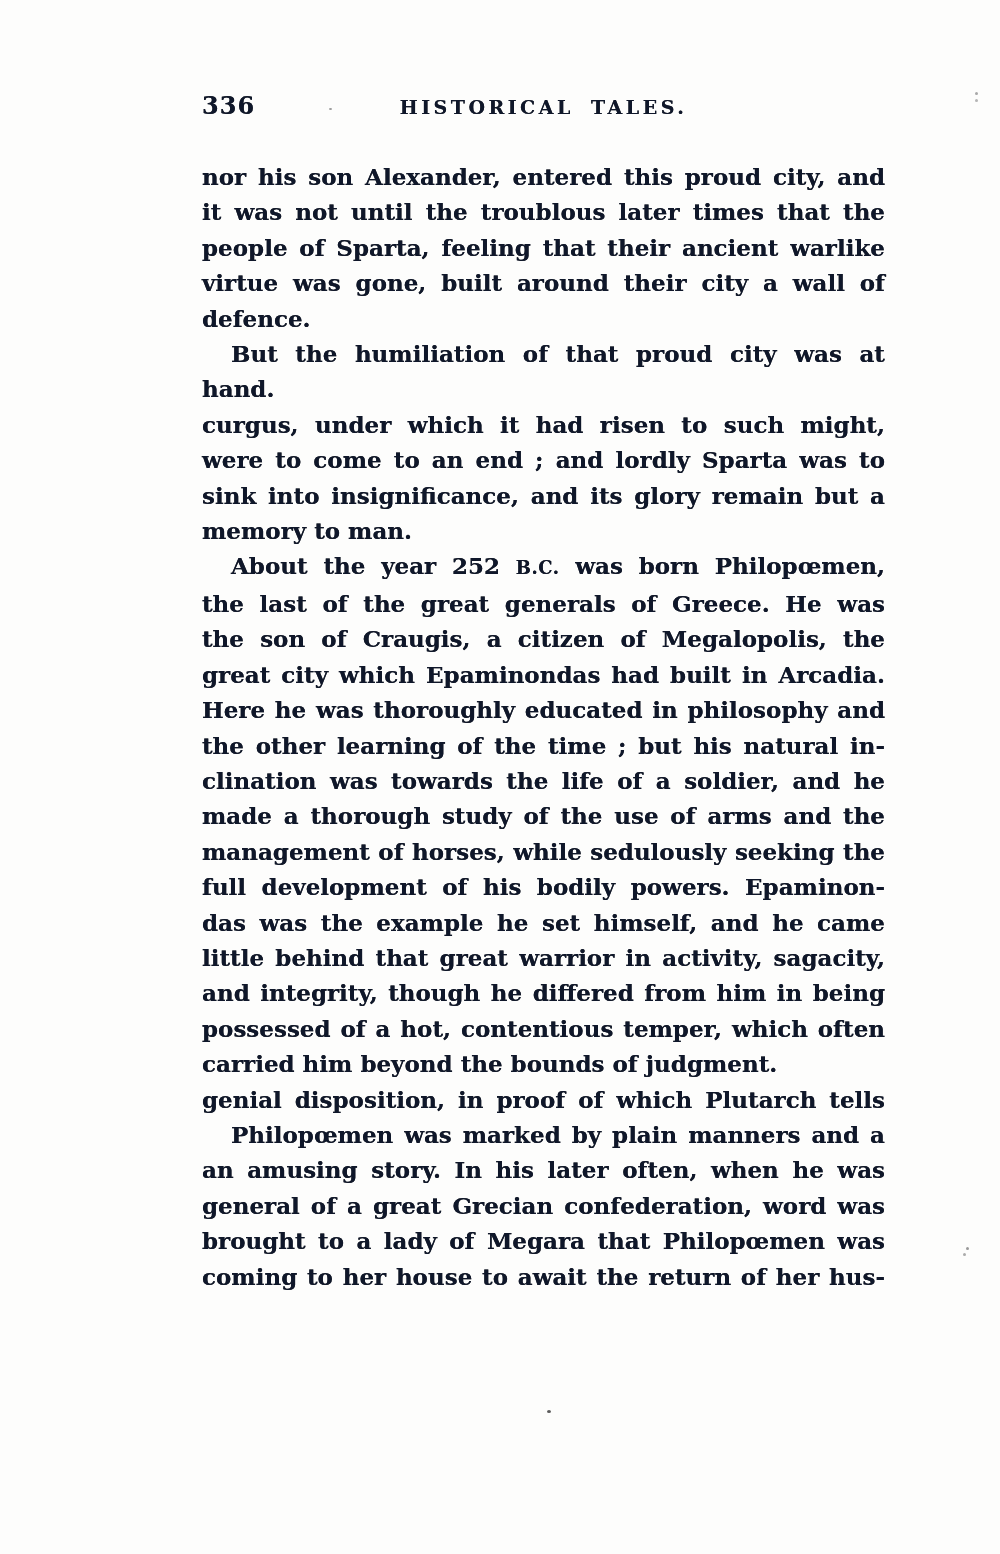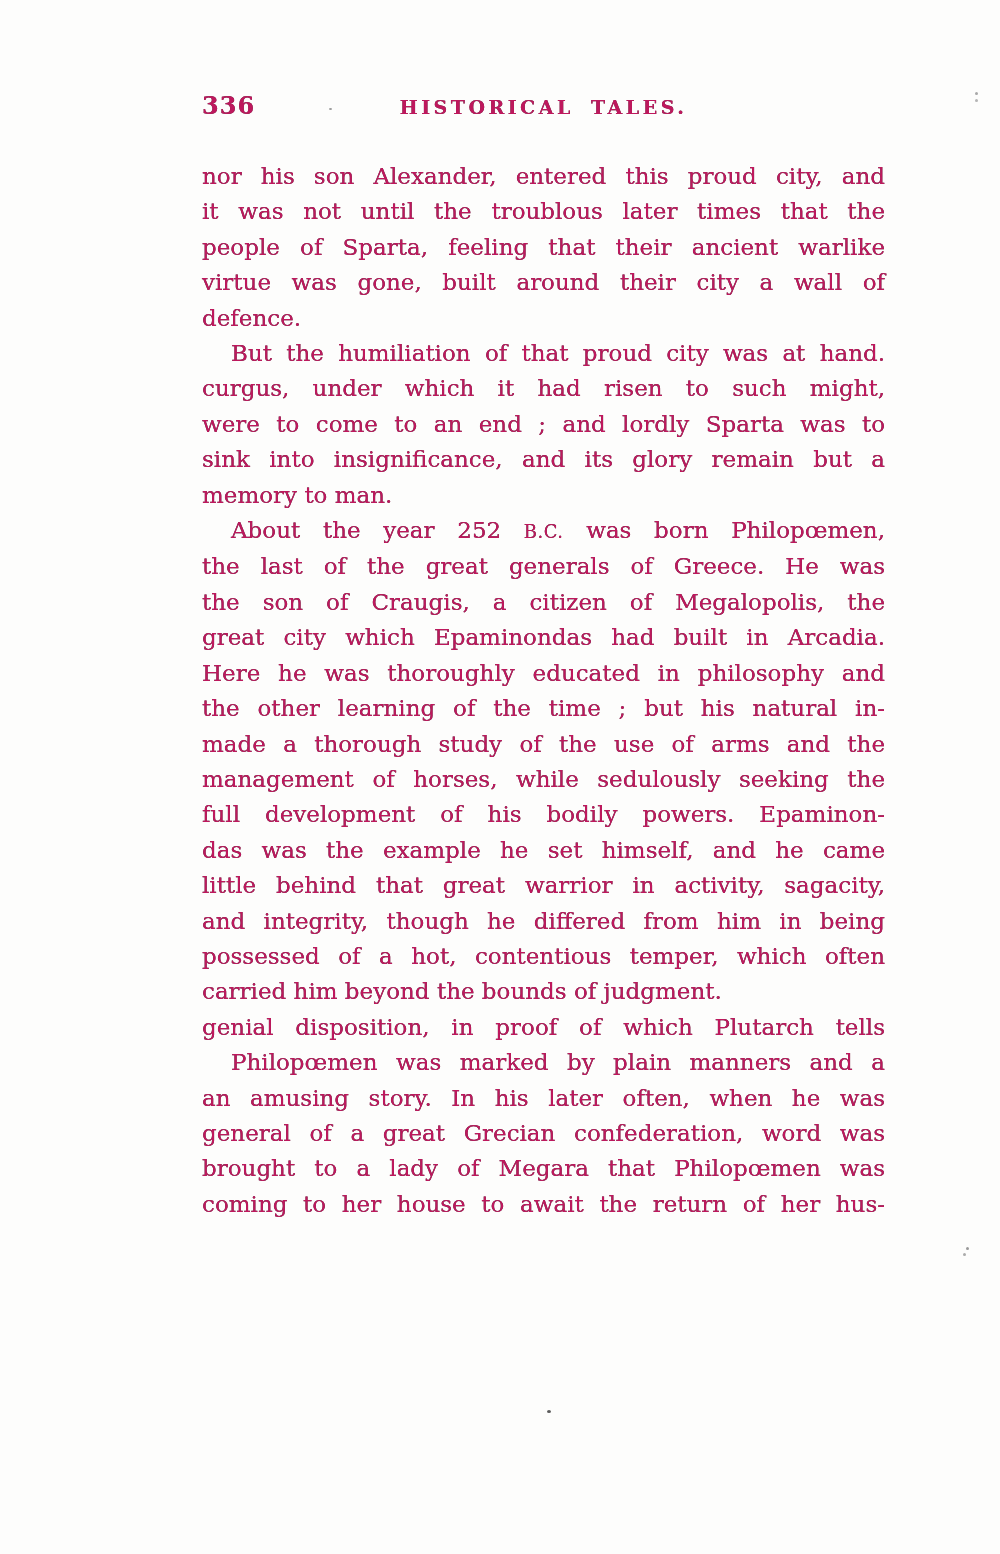--- a/index.html
+++ b/index.html
@@ -7,21 +7,21 @@
     padding: 0;
     background: #ffffff;
   }
   .sheet {
     position: relative;
     width: 1000px;
     height: 1554px;
     background: #fdfdfc;
     overflow: hidden;
     font-family: "DejaVu Serif", "Liberation Serif", serif;
-    color: #be185d;
+    color: #0f172a;
   }
   .page-head {
     position: absolute;
     left: 202px;
     top: 94px;
     width: 683px;
     height: 27px;
   }
   .page-num {
     position: absolute;
@@ -43,21 +43,21 @@
     text-shadow: 0 0 0.4px rgba(20,20,20,0.8);
   }
   .page-body {
     position: absolute;
     left: 202px;
     top: 159px;
     width: 683px;
     font-size: 23px;
     text-shadow: 0 0 0.45px rgba(25,25,25,0.85);
   }
-  .para { margin: 0; }
+  .para { margin: 0; font-weight: bold; }
   .line {
     line-height: 35.4px;
     text-align: justify;
     text-align-last: justify;
     white-space: normal;
   }
   .line.last { text-align-last: left; }
   .line.indent { text-indent: 29px; }
   .sc {
     font-size: 0.78em;
@@ -93,20 +93,21 @@
         <div class="line">sink into insignificance, and its glory remain but a</div>
         <div class="line last">memory to man.</div>
       </div>
       <div class="para">
         <div class="line indent">About the year 252 <span class="sc">B.C.</span> was born Philopœmen,</div>
         <div class="line">the last of the great generals of Greece.  He was</div>
         <div class="line">the son of Craugis, a citizen of Megalopolis, the</div>
         <div class="line">great city which Epaminondas had built in Arcadia.</div>
         <div class="line">Here he was thoroughly educated in philosophy and</div>
         <div class="line">the other learning of the time ; but his natural in-</div>
+        <div class="line">clination was towards the life of a soldier, and he</div>
         <div class="line">made a thorough study of the use of arms and the</div>
         <div class="line">management of horses, while sedulously seeking the</div>
         <div class="line">full development of his bodily powers.  Epaminon-</div>
         <div class="line">das was the example he set himself, and he came</div>
         <div class="line">little behind that great warrior in activity, sagacity,</div>
         <div class="line">and integrity, though he differed from him in being</div>
         <div class="line">possessed of a hot, contentious temper, which often</div>
         <div class="line last">carried him beyond the bounds of judgment.</div>
       </div>
       <div class="para">

